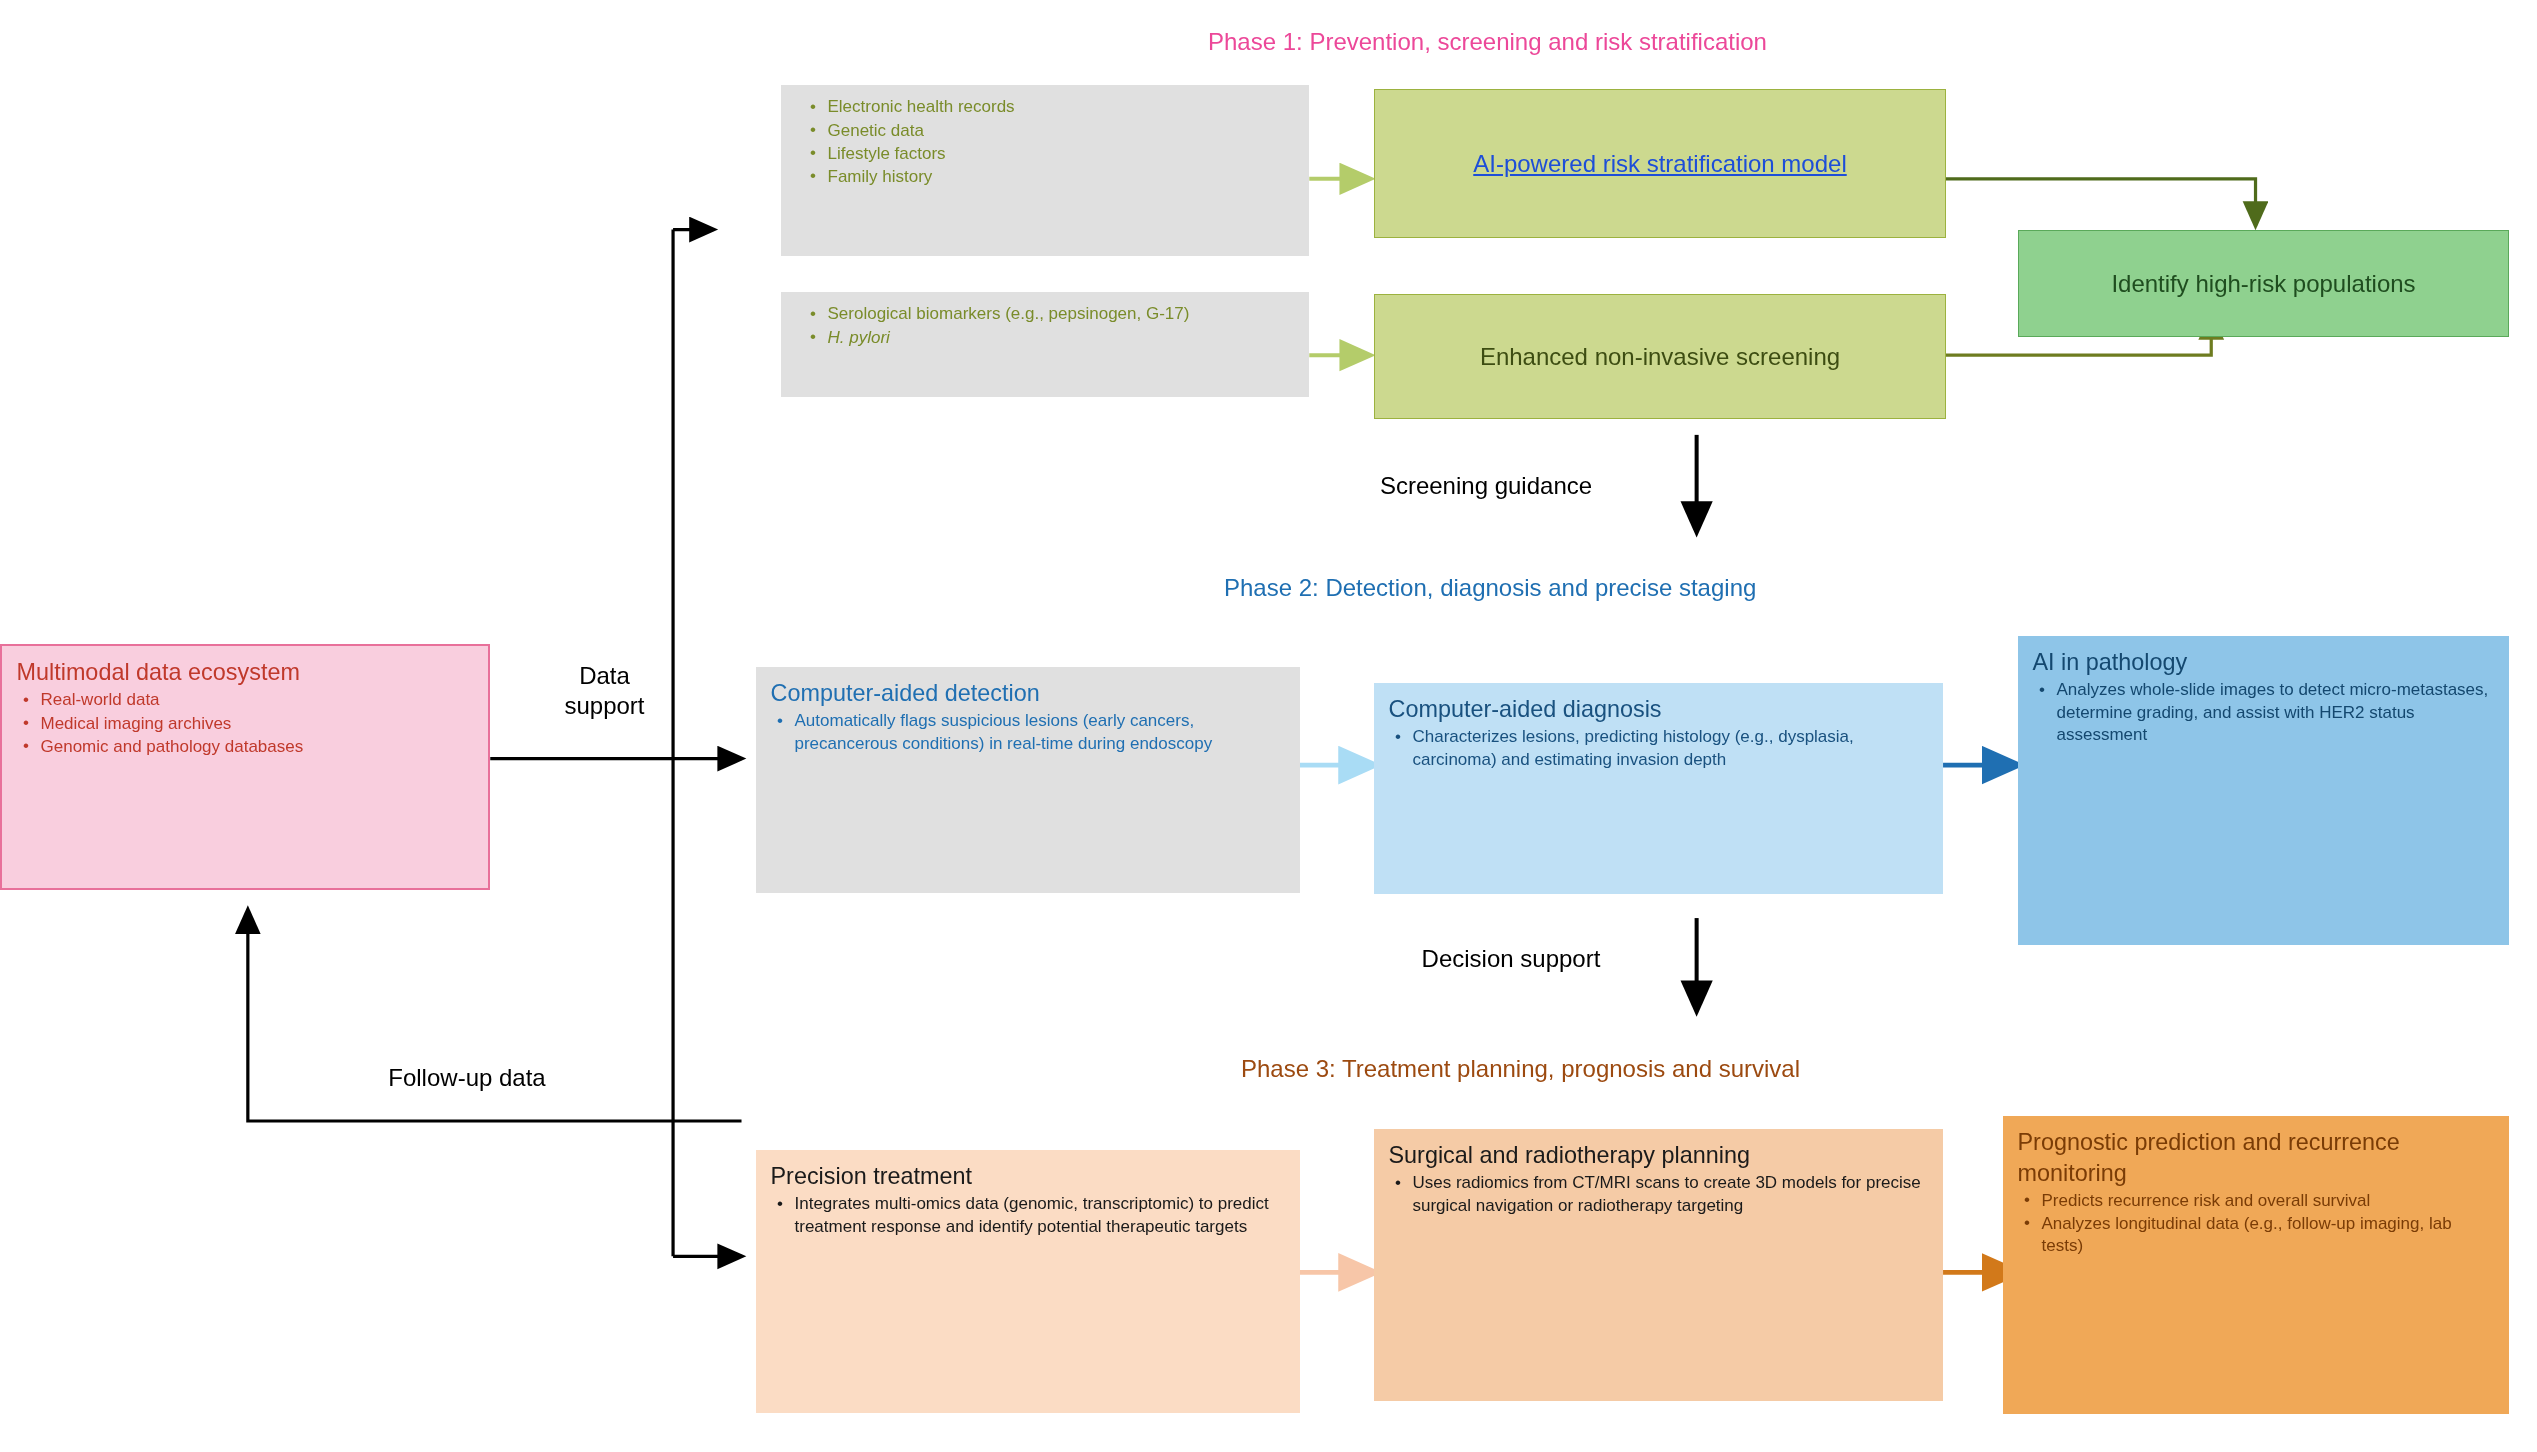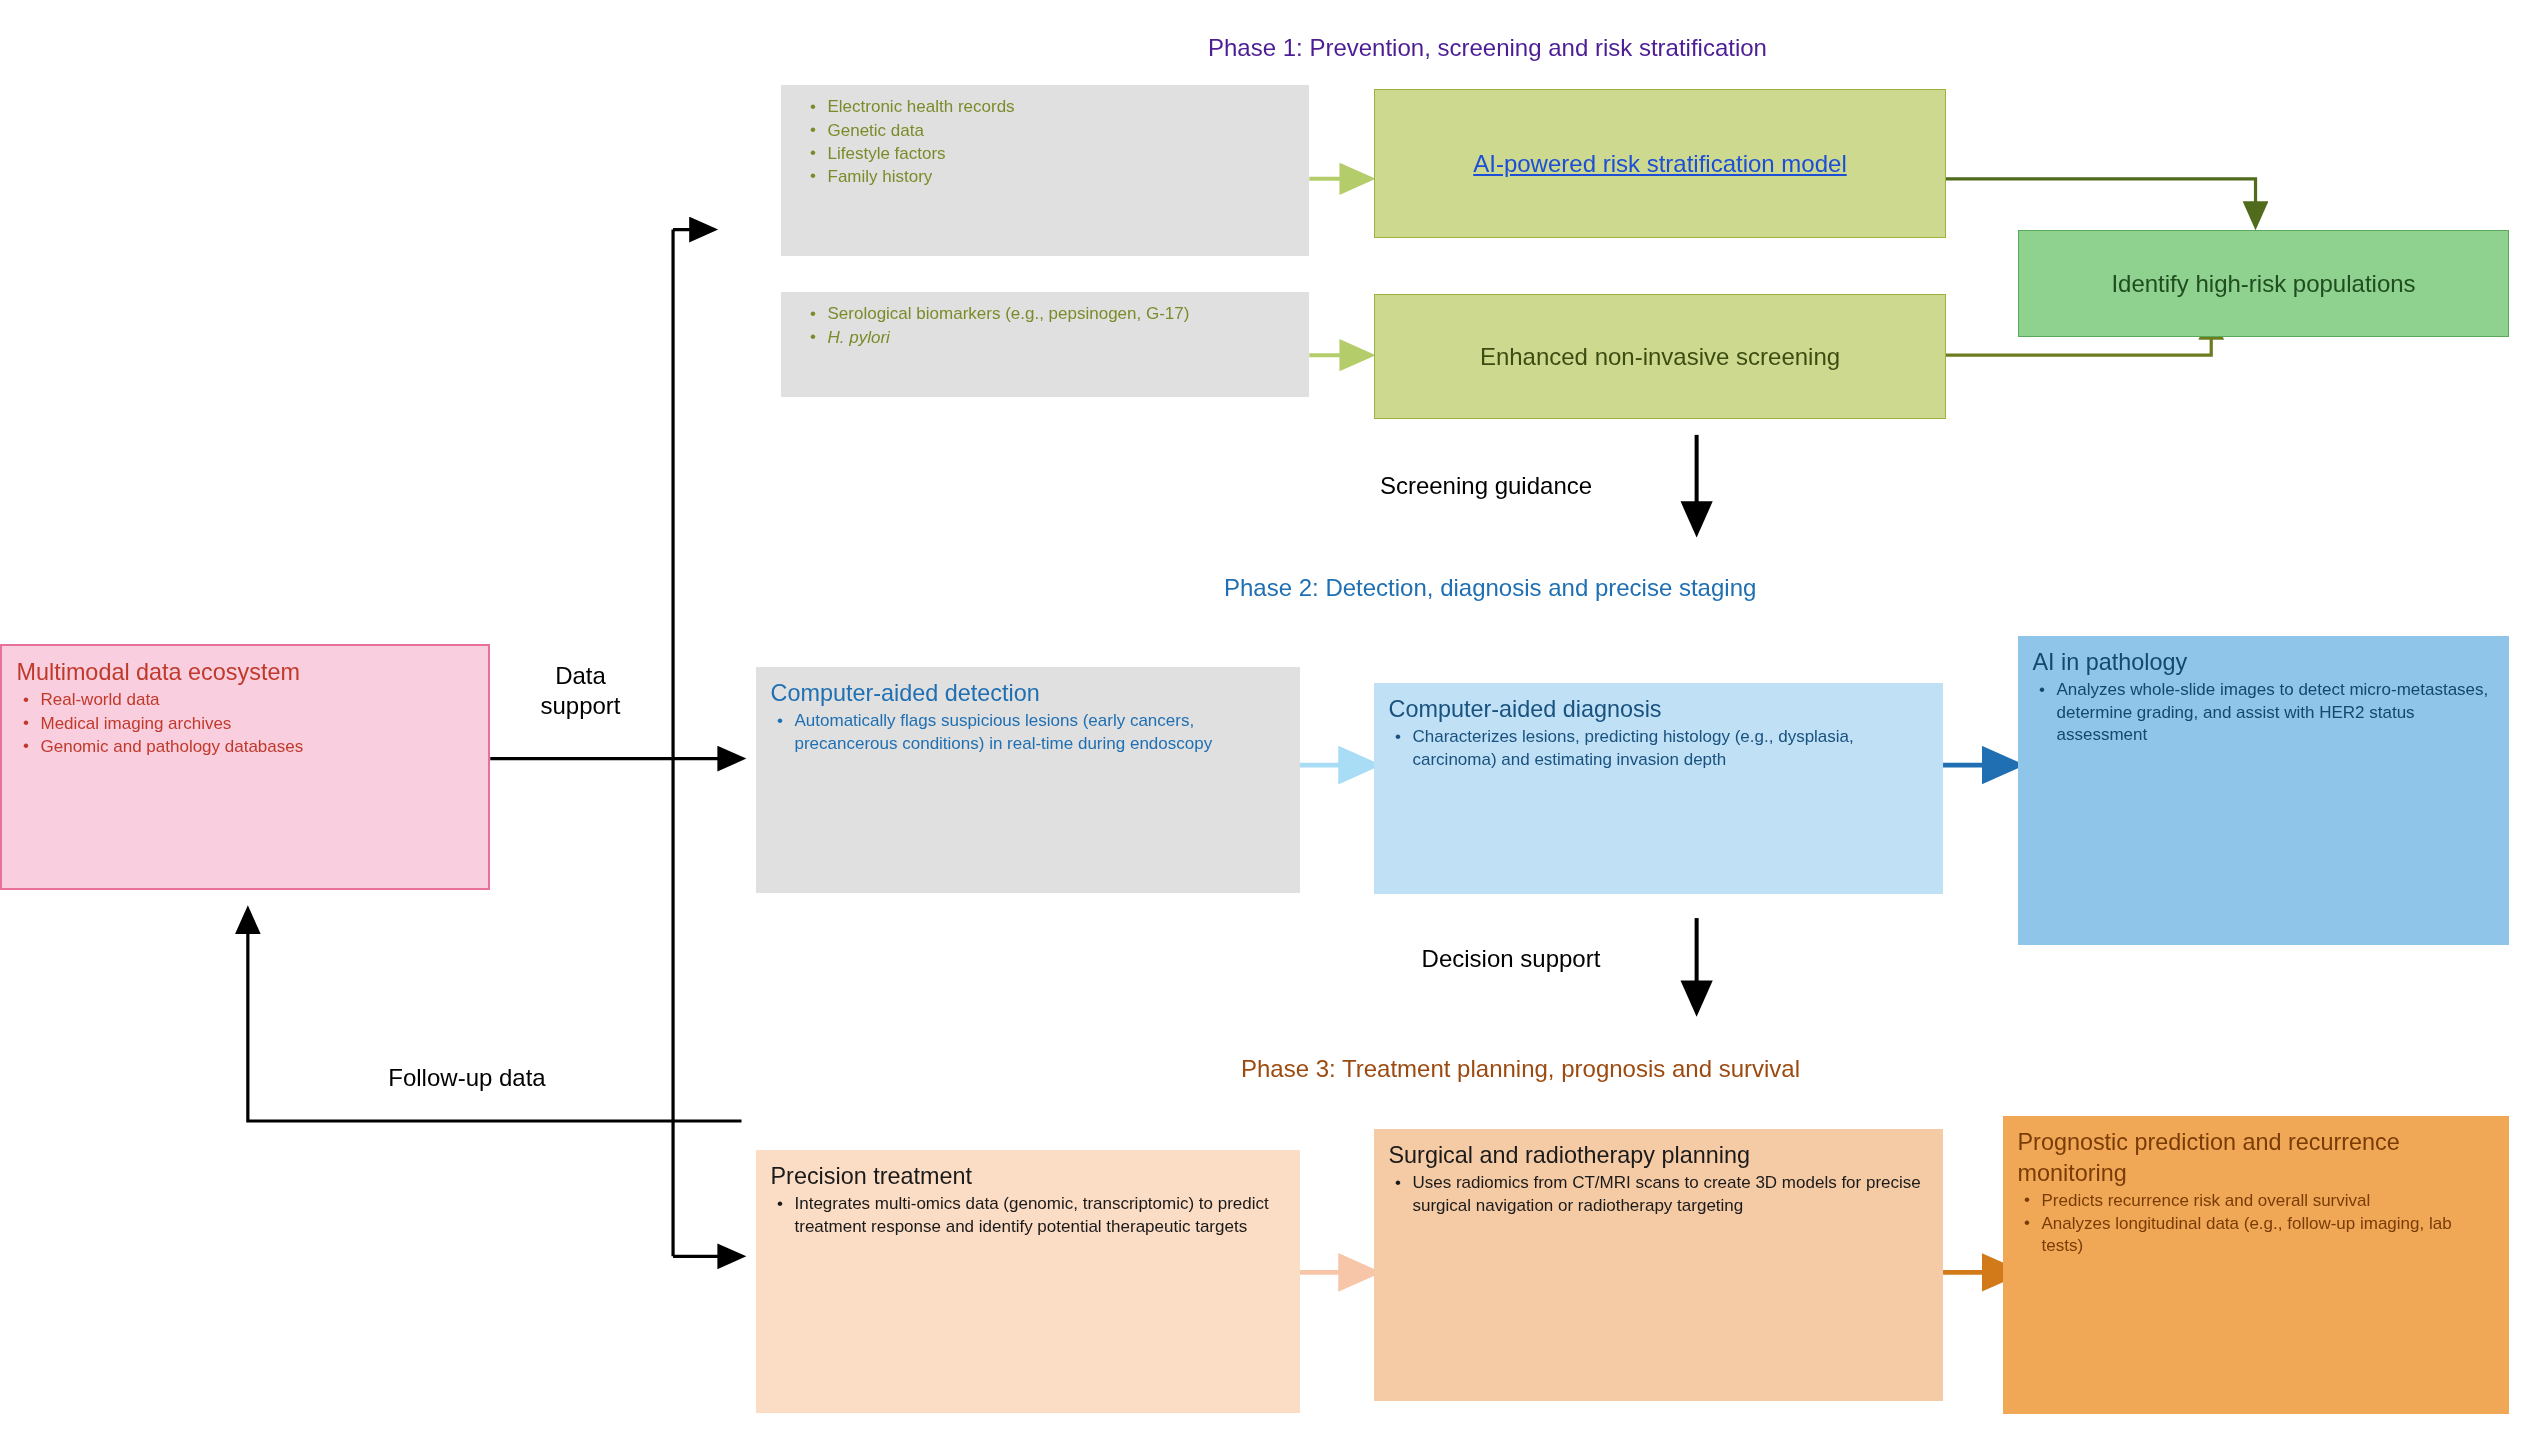--- a/index.html
+++ b/index.html
@@ -126,25 +126,25 @@
 
     <path d="M1613,950 L1706,950" stroke="#a9dcf5" stroke-width="6" fill="none" marker-end="url(#ar-lblue)"></path>
     <path d="M2412,950 L2505,950" stroke="#1f6fb2" stroke-width="6" fill="none" marker-end="url(#ar-blue)"></path>
 
     <path d="M2106,1140 L2106,1255" stroke="#000000" stroke-width="5" fill="none" marker-end="url(#ar-black)"></path>
 
     <path d="M1613,1580 L1706,1580" stroke="#f7c6a8" stroke-width="6" fill="none" marker-end="url(#ar-peach)"></path>
     <path d="M2412,1580 L2505,1580" stroke="#d2791a" stroke-width="6" fill="none" marker-end="url(#ar-orange)"></path>
   </svg>
 
-  <div class="phase-title" style="left:1208px; top:34px; color:#4c1d95;">Phase 1: Prevention, screening and risk stratification</div>
+  <div class="phase-title" style="left:1208px; top:28px; color:#ec4899;">Phase 1: Prevention, screening and risk stratification</div>
   <div class="phase-title" style="left:1224px; top:574px; color:#1f6fb2;">Phase 2: Detection, diagnosis and precise staging</div>
   <div class="phase-title" style="left:1241px; top:1055px; color:#9c4a10;">Phase 3: Treatment planning, prognosis and survival</div>
 
-  <div class="label" style="left:500px; top:661px; width:161px;">
+  <div class="label" style="left:524px; top:661px; width:161px;">
     <div>Data</div>
     <div>support</div>
   </div>
   <div class="label" style="left:1329px; top:471px; width:314px;">Screening guidance</div>
   <div class="label" style="left:1378px; top:944px; width:266px;">Decision support</div>
   <div class="label" style="left:338px; top:1063px; width:258px;">Follow-up data</div>
 
   <div class="box" style="left:0px; top:644px; width:490px; height:246px; background:#f9cede; border:2.4px solid #e8709a; color:#c0392b;">
     <div class="box-head">Multimodal data ecosystem</div>
     <ul class="blist">

